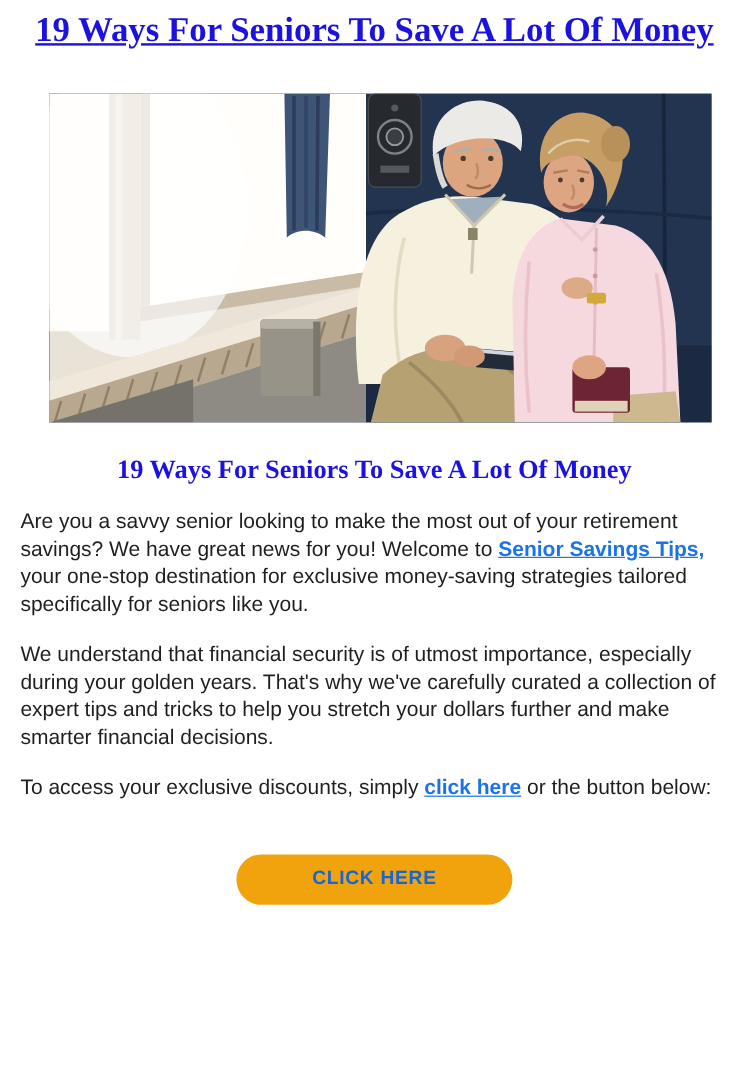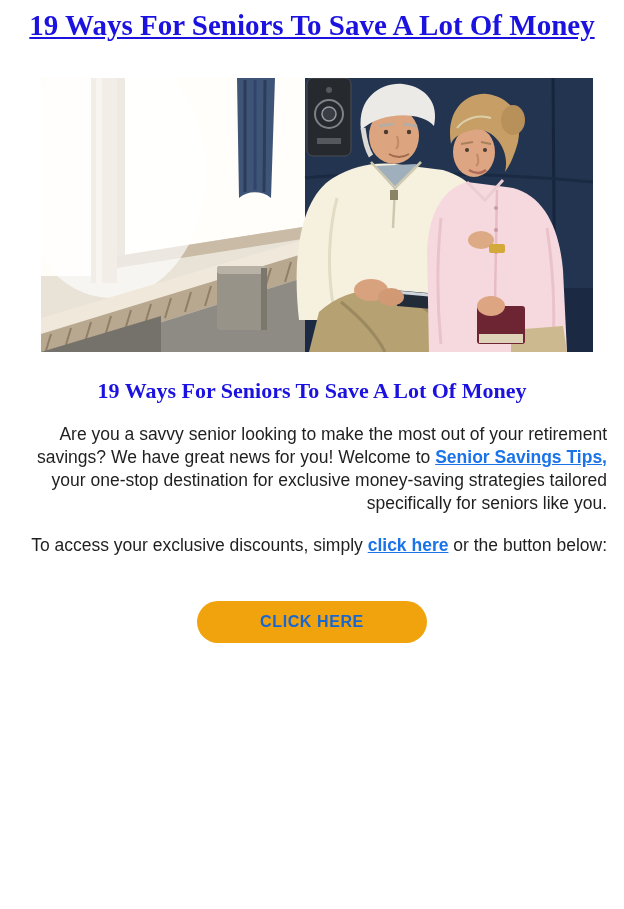--- a/index.html
+++ b/index.html
@@ -49,21 +49,20 @@
     color: var(--heading-color, #1b12e0);
   }
   .content {
     padding: 0 17px 0 17px;
   }
   .content p {
     margin: 19px 0;
     font-size: 17.5px;
     line-height: 23px;
     max-width: 596px;
-    text-align: right;
   }
   a.inline-link {
     color: var(--link-color, #1a73e8);
     font-weight: bold;
     text-decoration: underline;
     cursor: pointer;
   }
   .btn-row {
     margin-top: 44px;
     text-align: center;
@@ -211,20 +210,21 @@
         <ellipse cx="450" cy="228" rx="14" ry="10" fill="#dda581"></ellipse>
       </g>
     </svg>
   </div>
 
   <h2 class="subheading">19 Ways For Seniors To Save A Lot Of Money</h2>
 
   <div class="content">
     <p><span>Are you a savvy senior looking to make the most out of your retirement savings? We have great news for you! Welcome to </span><a class="inline-link">Senior Savings Tips,</a><span> your one-stop destination for exclusive money-saving strategies tailored specifically for seniors like you.</span></p>
 
+    <p>We understand that financial security is of utmost importance, especially during your golden years. That's why we've carefully curated a collection of expert tips and tricks to help you stretch your dollars further and make smarter financial decisions.</p>
 
 
     <p><span>To access your exclusive discounts, simply </span><a class="inline-link">click here</a><span> or the button below:</span></p>
 
     <div class="btn-row">
       <a class="cta">CLICK HERE</a>
     </div>
   </div>
 
 </div>

